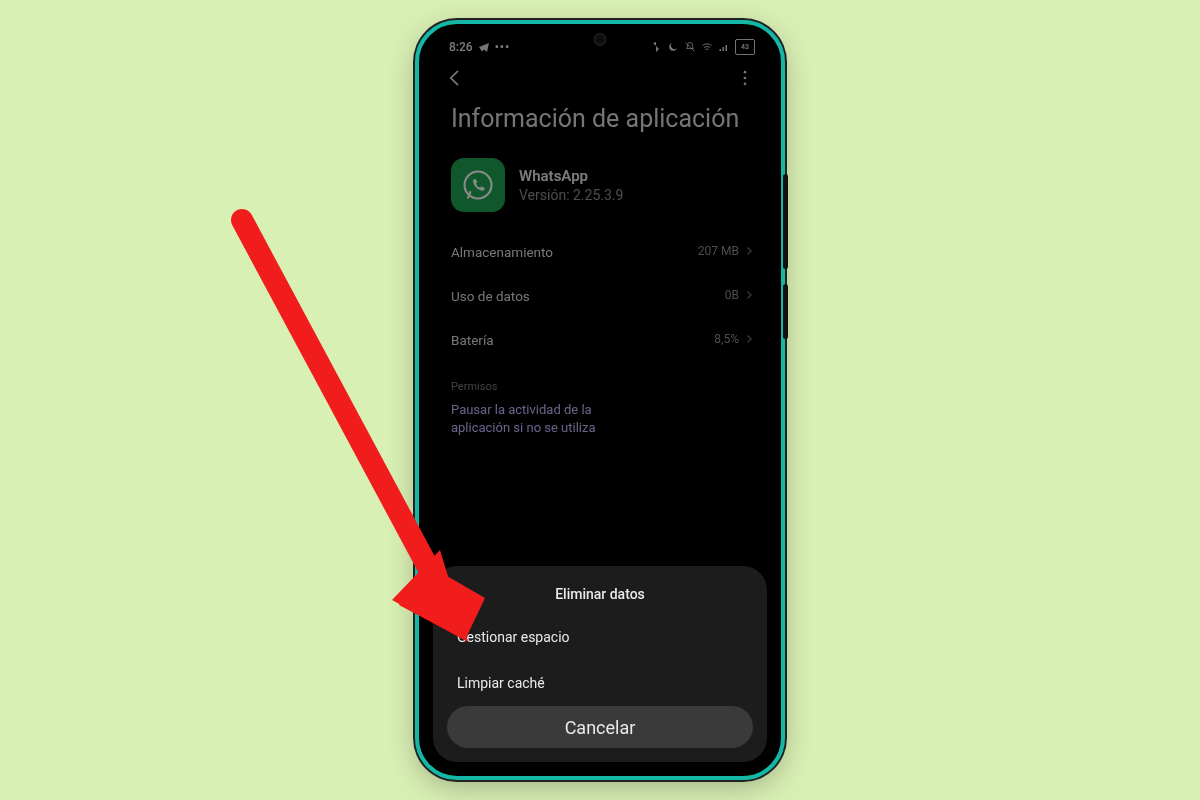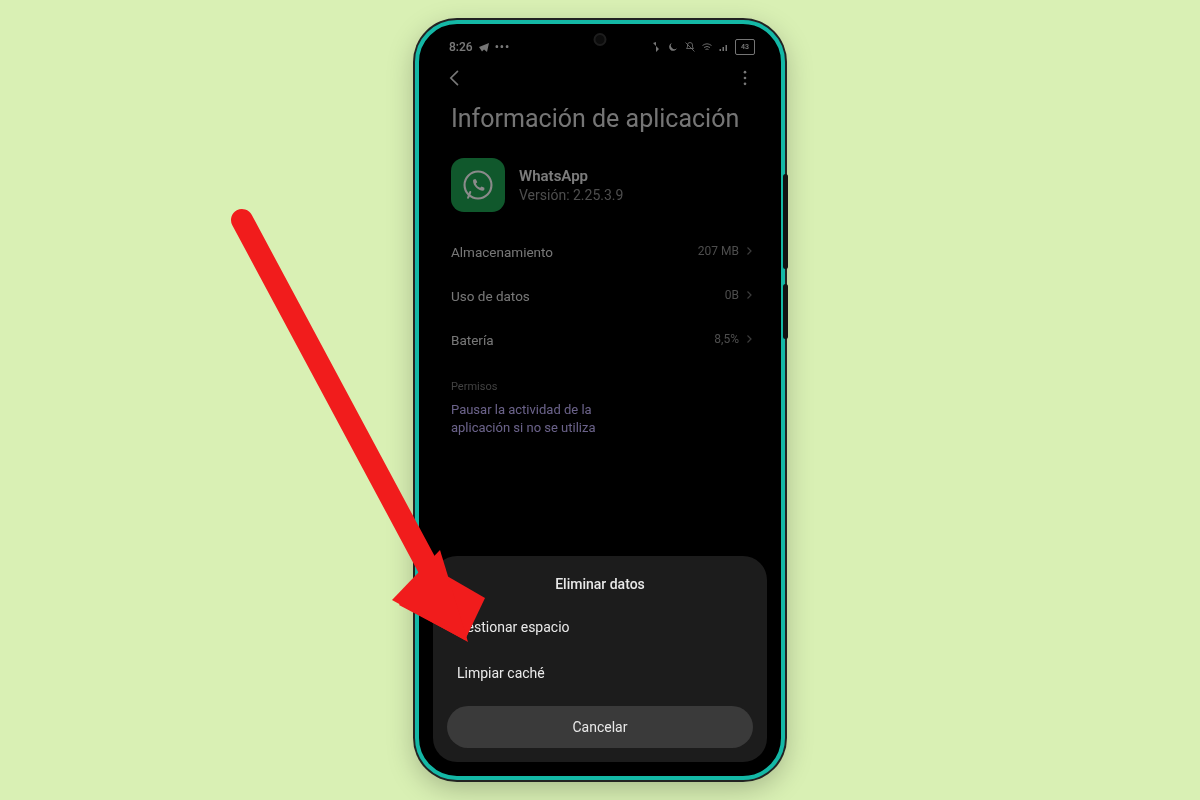--- a/index.html
+++ b/index.html
@@ -81,23 +81,23 @@
   .sheet{
     position:absolute;left:8px;right:8px;bottom:8px;
     background:#1c1c1c;border-radius:24px;
     padding:16px 14px 14px 14px;z-index:10;
   }
   .sheet-title{text-align:center;font-size:14px;color:#e8e8e8;font-weight:500;padding:4px 0 12px 0;}
   .sheet-item{
     padding:15px 10px;font-size:14px;color:#eaeaea;
   }
   .sheet-cancel{
-    margin-top:10px;height:42px;border-radius:22px;
+    height:42px;border-radius:22px;
     background:#3a3a3a;display:flex;align-items:center;justify-content:center;
-    font-size:14px;color:#e8e8e8;
+    font-size:18px;color:#e8e8e8;
   }
   
   .arrow{
     position:absolute;pointer-events:none;z-index:50;
   }
 </style>
 </head>
 <body>
 
 <svg class="arrow" width="1200" height="800">

